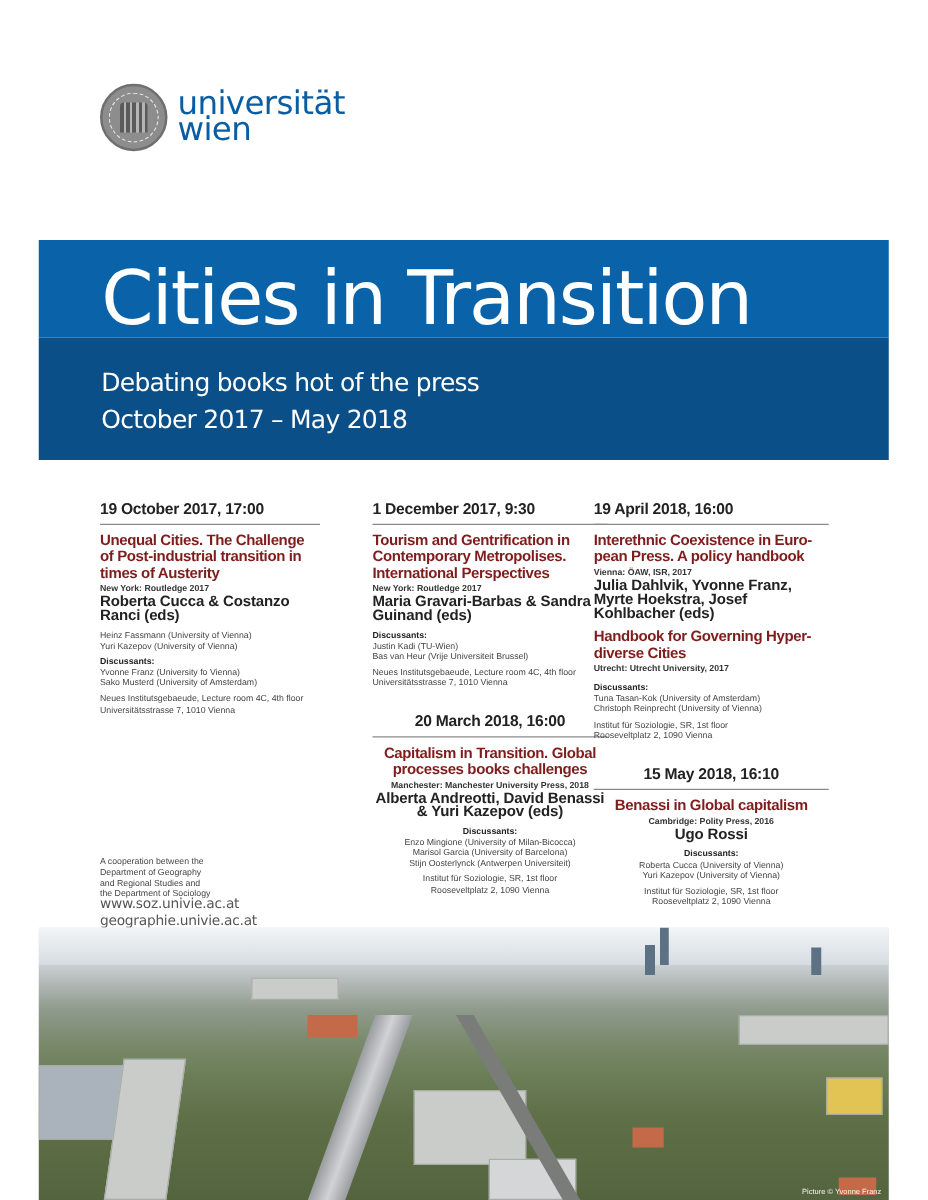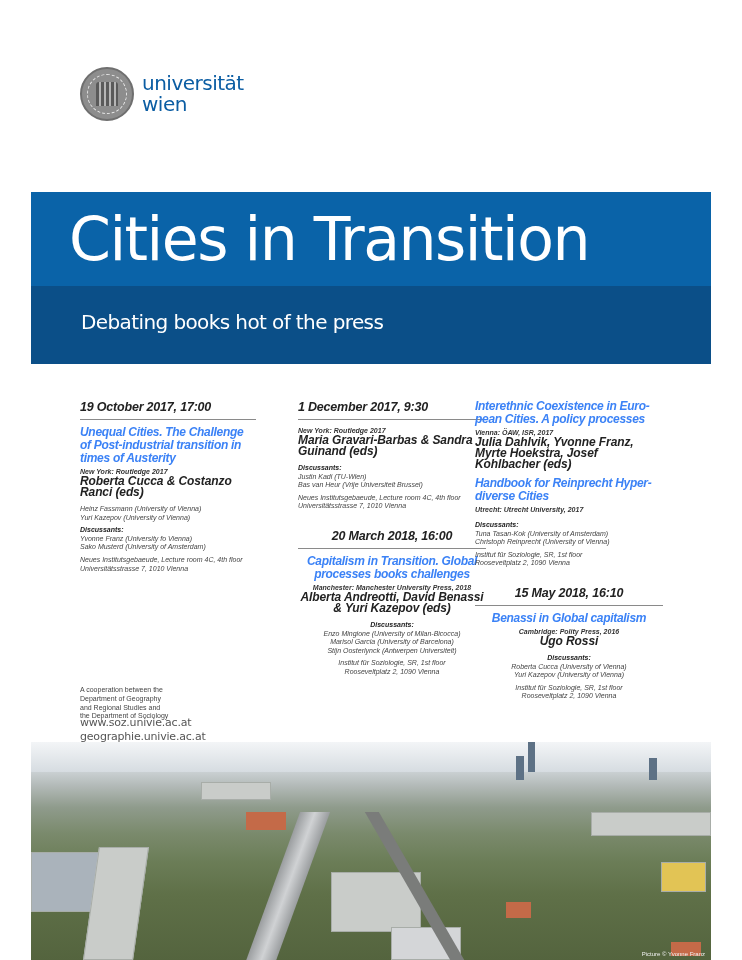--- a/index.html
+++ b/index.html
@@ -3,34 +3,34 @@
 <meta charset="utf-8">
 <style>
   * { margin: 0; padding: 0; box-sizing: border-box; }
   html, body { width: 742px; height: 960px; background: #ffffff; overflow: hidden; }
   body { position: relative; font-family: "Liberation Sans", "DejaVu Sans", sans-serif; color: #1a1a1a; }
 
   .logo { position: absolute; left: 80px; top: 67px; display: flex; align-items: center; }
   .seal { width: 54px; height: 54px; border-radius: 50%; background: #8d8d8d; position: relative; border: 2px solid #6f6f6f; }
   .seal::before { content: ""; position: absolute; left: 5px; top: 5px; right: 5px; bottom: 5px; border-radius: 50%; border: 1px dashed #e6e6e6; }
   .seal::after { content: ""; position: absolute; left: 14px; top: 13px; width: 22px; height: 24px; background: repeating-linear-gradient(90deg, #5a5a5a 0 3px, #b5b5b5 3px 5px); border-radius: 3px 3px 0 0; }
-  .wordmark { margin-left: 8px; color: #0b5da3; font-family: "DejaVu Sans", sans-serif; font-size: 20px; line-height: 21px; letter-spacing: -0.5px; }
+  .wordmark { margin-left: 8px; color: #0b5da3; font-family: "DejaVu Sans", sans-serif; font-size: 26px; line-height: 21px; letter-spacing: -0.5px; }
 
   .banner { position: absolute; left: 31px; top: 192px; width: 680px; height: 192px; }
-  .banner-top { height: 94px; background: #0a63a8; padding-left: 38px; }
+  .banner-top { height: 78px; background: #0a63a8; padding-left: 50px; }
   .banner-title { color: #ffffff; font-size: 60px; font-weight: normal; font-family: "DejaVu Sans", sans-serif; letter-spacing: -1.5px; line-height: 94px; }
-  .banner-bottom { height: 78px; background: #0b4f88; padding: 22px 0 0 50px; color: #ffffff; font-size: 20px; line-height: 29px; font-family: "DejaVu Sans", sans-serif; letter-spacing: -0.6px; }
+  .banner-bottom { height: 98px; background: #0b4f88; padding: 22px 0 0 50px; color: #ffffff; font-size: 20px; line-height: 29px; font-family: "DejaVu Sans", sans-serif; letter-spacing: -0.6px; }
 
-  .col { position: absolute; top: 400px; font-style: italic; }
+  .col { position: absolute; top: 400px; }
   .col1 { left: 80px; width: 176px; }
   .col2 { left: 277px; width: 188px; margin-left: 21px; }
   .col3 { left: 475px; width: 188px; }
 
   .date { font-size: 12.5px; font-weight: bold; color: #222; padding-bottom: 5px; border-bottom: 1.5px solid #8a8a8a; margin-bottom: 6px; letter-spacing: -0.2px; }
-  .book-title { font-size: 12px; font-weight: bold; color: #3b82f6; line-height: 13px; letter-spacing: -0.3px; }
+  .book-title { font-size: 12px; font-weight: bold; color: #7f1d1d; line-height: 13px; letter-spacing: -0.3px; }
   .publisher { font-size: 7px; font-weight: bold; color: #333; margin-top: 2px; line-height: 9px; }
   .editors { font-size: 12px; font-weight: bold; color: #222; line-height: 11px; letter-spacing: -0.1px; }
   .small { font-size: 7px; color: #444; line-height: 8.6px; }
   .small b { color: #222; }
   .gap { margin-top: 7px; }
   .gap-s { margin-top: 4px; }
   .section { margin-top: 18px; text-align: center; }
 
   .coop { position: absolute; left: 80px; top: 686px; font-size: 7px; color: #444; line-height: 8.8px; width: 120px; }
   .urls { position: absolute; left: 80px; top: 716px; font-size: 11px; color: #555; line-height: 14px; font-family: "DejaVu Sans", sans-serif; letter-spacing: -0.2px; }
@@ -56,20 +56,21 @@
     <div>wien</div>
   </div>
 </div>
 
 <div class="banner">
   <div class="banner-top">
     <h1 class="banner-title">Cities in Transition</h1>
   </div>
   <div class="banner-bottom">
     <div>Debating books hot of the press</div>
+    <div>October 2017 – May 2018</div>
   </div>
 </div>
 
 <div class="col col1">
   <div class="date">19 October 2017, 17:00</div>
   <div class="book-title">Unequal Cities. The Challenge of Post-industrial transition in times of Austerity</div>
   <div class="publisher">New York: Routledge 2017</div>
   <div class="editors">Roberta Cucca &amp; Costanzo Ranci (eds)</div>
   <div class="small gap">
     <div>Heinz Fassmann (University of Vienna)</div>
@@ -81,20 +82,21 @@
     <div>Sako Musterd (University of Amsterdam)</div>
   </div>
   <div class="small gap-s">
     <div>Neues Institutsgebaeude, Lecture room 4C, 4th floor</div>
     <div>Universitätsstrasse 7, 1010 Vienna</div>
   </div>
 </div>
 
 <div class="col col2">
   <div class="date">1 December 2017, 9:30</div>
+  <div class="book-title">Tourism and Gentrification in Contemporary Metropolises. International Perspectives</div>
   <div class="publisher">New York: Routledge 2017</div>
   <div class="editors">Maria Gravari-Barbas &amp; Sandra Guinand (eds)</div>
   <div class="small gap">
     <b>Discussants:</b>
     <div>Justin Kadi (TU-Wien)</div>
     <div>Bas van Heur (Vrije Universiteit Brussel)</div>
   </div>
   <div class="small gap-s">
     <div>Neues Institutsgebaeude, Lecture room 4C, 4th floor</div>
     <div>Universitätsstrasse 7, 1010 Vienna</div>
@@ -112,24 +114,25 @@
       <div>Stijn Oosterlynck (Antwerpen Universiteit)</div>
     </div>
     <div class="small gap-s">
       <div>Institut für Soziologie, SR, 1st floor</div>
       <div>Rooseveltplatz 2, 1090 Vienna</div>
     </div>
   </div>
 </div>
 
 <div class="col col3">
-  <div class="book-title">Interethnic Coexistence in Euro-pean Cities. A policy processes</div>
+  <div class="date">19 April 2018, 16:00</div>
+  <div class="book-title">Interethnic Coexistence in Euro-pean Press. A policy handbook</div>
   <div class="publisher">Vienna: ÖAW, ISR, 2017</div>
   <div class="editors">Julia Dahlvik, Yvonne Franz, Myrte Hoekstra, Josef Kohlbacher (eds)</div>
-  <div class="book-title gap">Handbook for Reinprecht Hyper-diverse Cities</div>
+  <div class="book-title gap">Handbook for Governing Hyper-diverse Cities</div>
   <div class="publisher">Utrecht: Utrecht University, 2017</div>
   <div class="small gap">
     <b>Discussants:</b>
     <div>Tuna Tasan-Kok (University of Amsterdam)</div>
     <div>Christoph Reinprecht (University of Vienna)</div>
   </div>
   <div class="small gap-s">
     <div>Institut für Soziologie, SR, 1st floor</div>
     <div>Rooseveltplatz 2, 1090 Vienna</div>
   </div>

